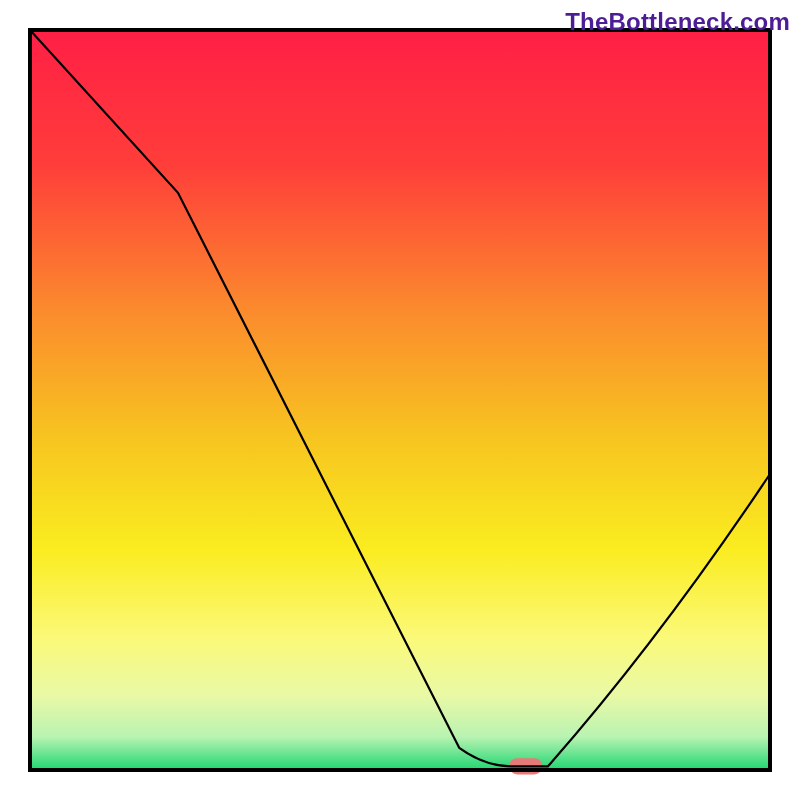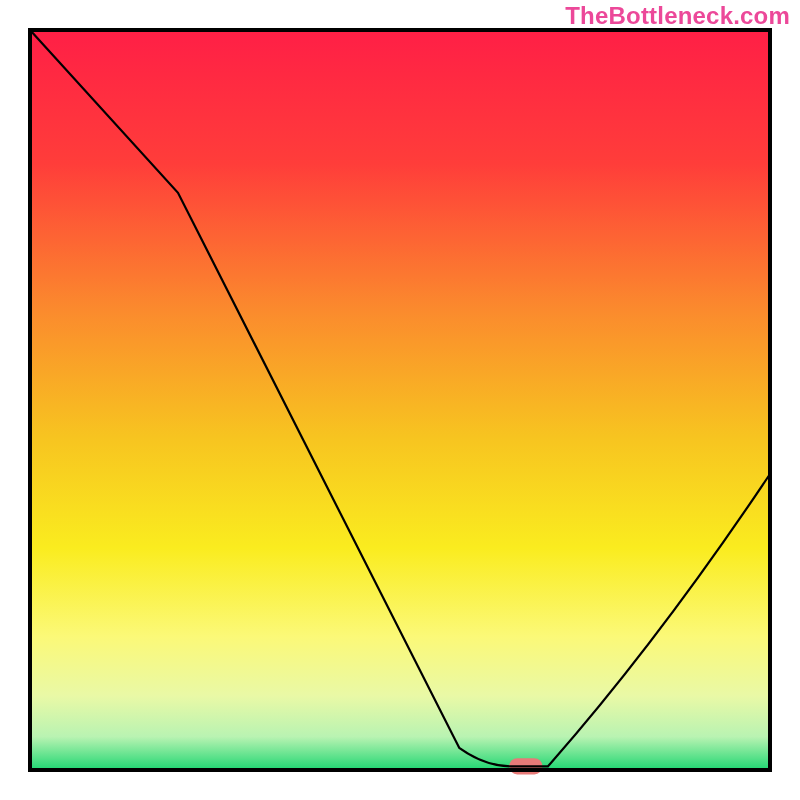--- a/index.html
+++ b/index.html
@@ -10,25 +10,25 @@
     background: #ffffff;
     font-family: Arial, Helvetica, sans-serif;
   }
   .wrap {
     position: relative;
     width: 800px;
     height: 800px;
   }
   .watermark {
     position: absolute;
-    top: 2px;
+    top: 8px;
     right: 10px;
     font-size: 24px;
     font-weight: bold;
-    color: #ec4899;
+    color: #4c1d95;
     letter-spacing: 0.2px;
     z-index: 10;
   }
   svg {
     display: block;
   }
 </style>
 </head>
 <body>
 

